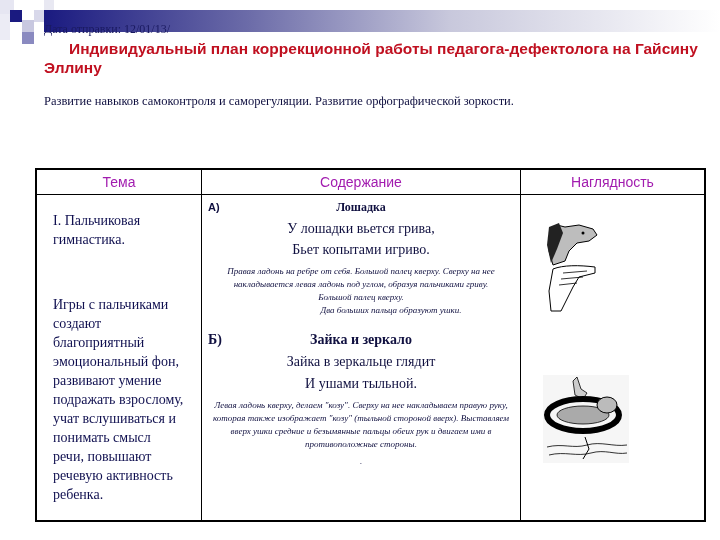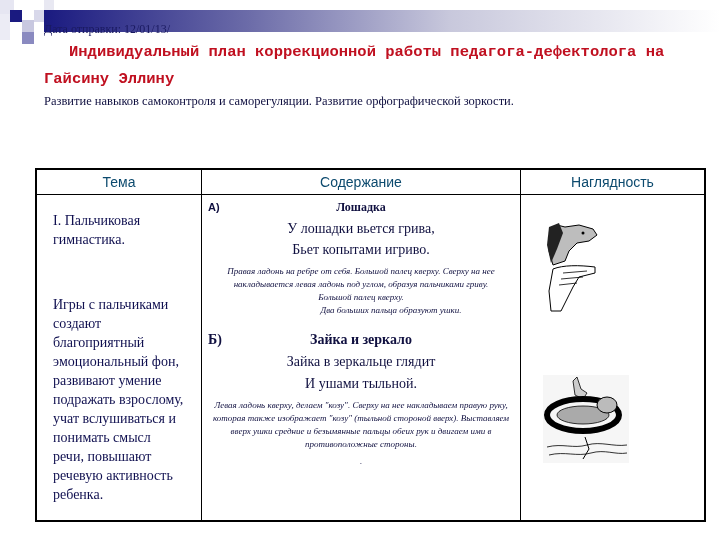--- a/index.html
+++ b/index.html
@@ -1,27 +1,27 @@
 <!DOCTYPE html>
 <html><head>
 <meta charset="utf-8">
 <style>
   html,body{margin:0;padding:0;}
   body{width:720px;height:540px;background:#fff;position:relative;overflow:hidden;font-family:"Liberation Serif",serif;}
   .deco{position:absolute;}
   .sq{position:absolute;}
   .bar{position:absolute;left:44px;top:10px;width:676px;height:22px;background:linear-gradient(to right,#1a1a80 0%,#6b6ba8 30%,#c8c8dc 60%,#ffffff 100%);}
   .date{position:absolute;left:44px;top:22px;font-size:12px;color:#1a1a60;font-family:"Liberation Serif",serif;}
-  .title{position:absolute;left:44px;top:39px;width:660px;font-family:Liberation Mono, monospace;font-weight:bold;font-size:15.5px;color:#c01020;line-height:27px;}
+  .title{position:absolute;left:44px;top:39px;width:660px;font-family:Liberation Sans, sans-serif;font-weight:bold;font-size:15.5px;color:#c01020;line-height:19px;}
   .title .indent{display:inline-block;width:25px;}
   .info{position:absolute;left:44px;top:93px;font-size:12.5px;color:#101040;line-height:17px;}
   .info i{font-style:italic;}
   table{position:absolute;left:35px;top:168px;width:671px;height:340px;border-collapse:collapse;border:2px solid #000;}
   td,th{border:1px solid #000;vertical-align:top;padding:0;}
-  th{height:24px;font-family:"Liberation Sans",sans-serif;font-weight:normal;font-size:14px;color:#0c4a6e;text-align:center;vertical-align:middle;}
+  th{height:24px;font-family:"Liberation Sans",sans-serif;font-weight:normal;font-size:14px;color:#a21caf;text-align:center;vertical-align:middle;}
   .c1{width:164px;}
   .c2{width:318px;}
   .tema{padding:4px 4px;font-size:14px;color:#101050;line-height:19px;}
   .tema p{margin:12px;}
   .tema .gap{height:22px;}
   .cont{position:relative;font-size:13px;color:#101040;}
   .lbl{position:absolute;font-family:"Liberation Sans",sans-serif;font-weight:bold;font-size:11px;}
   .lblB{font-family:"Liberation Serif",serif;font-size:14px;}
   .ttl{position:absolute;left:0;width:100%;text-align:center;font-weight:bold;}
   .line{position:absolute;left:0;width:100%;text-align:center;font-size:14px;}

